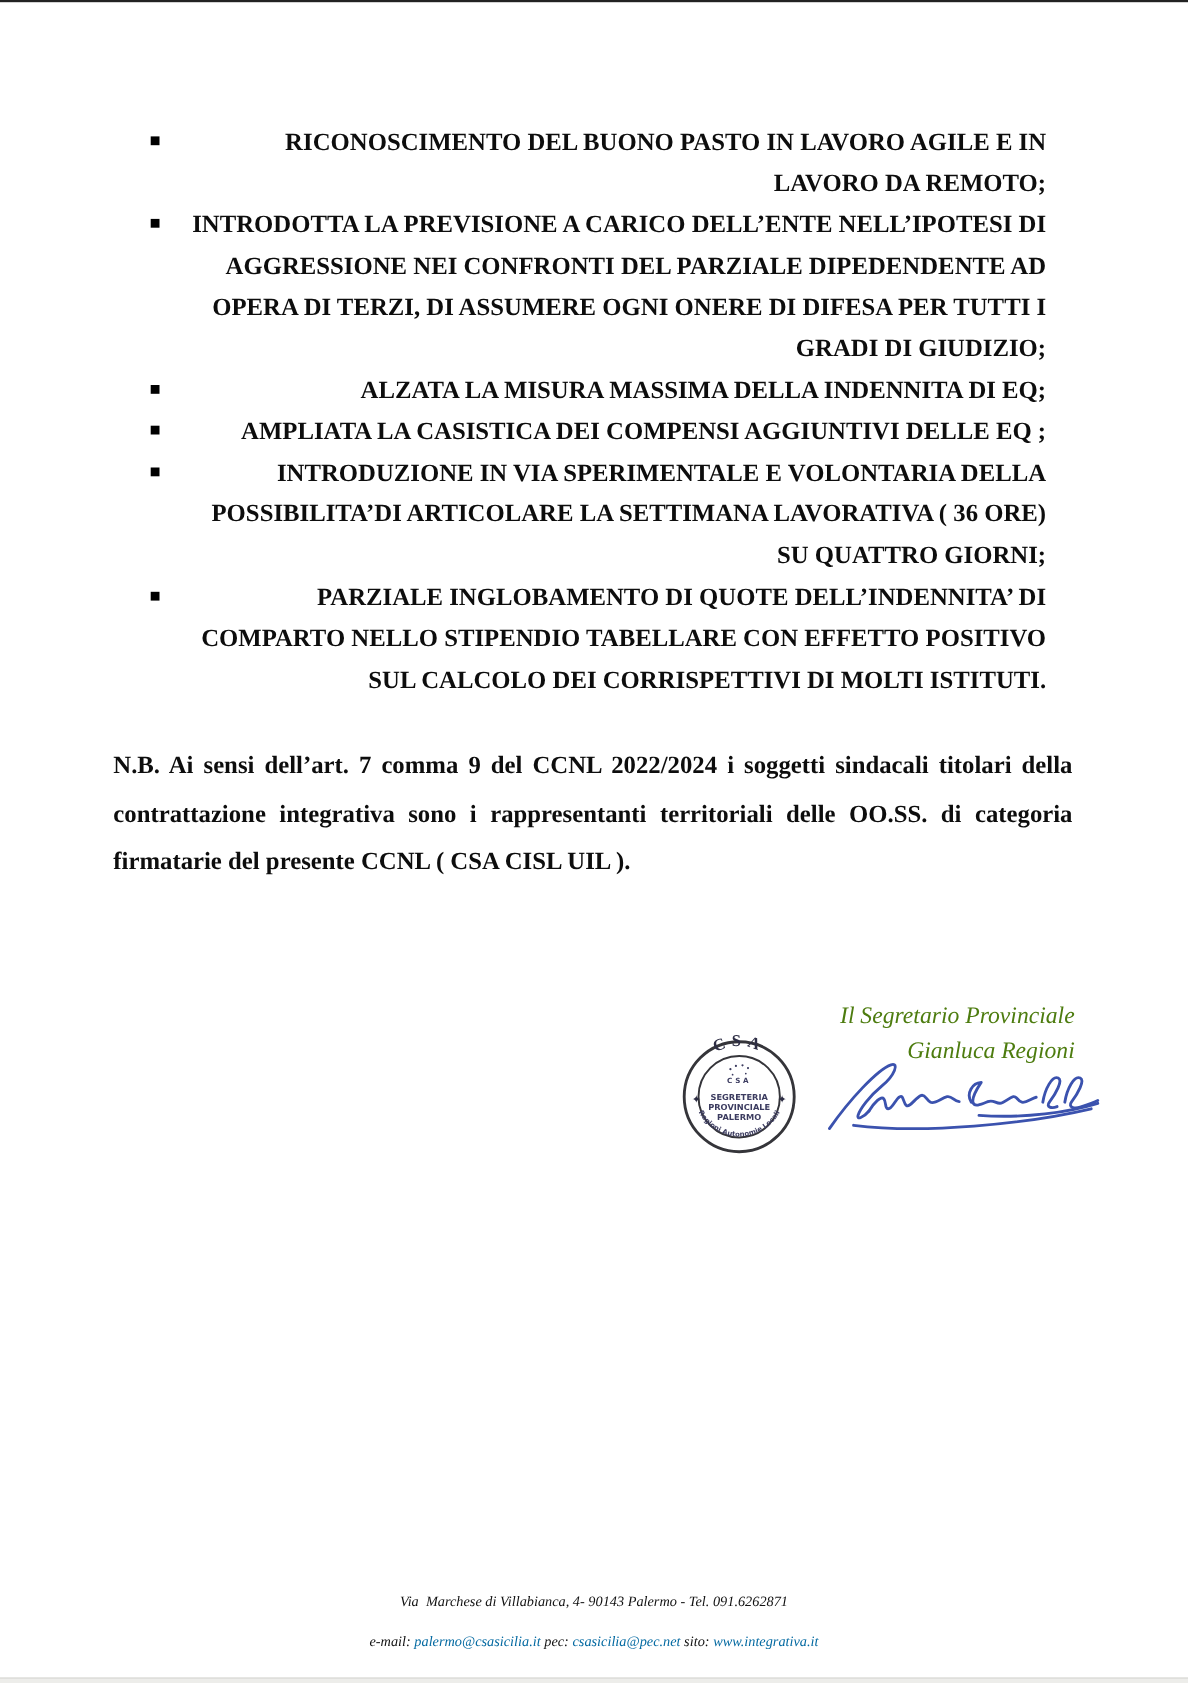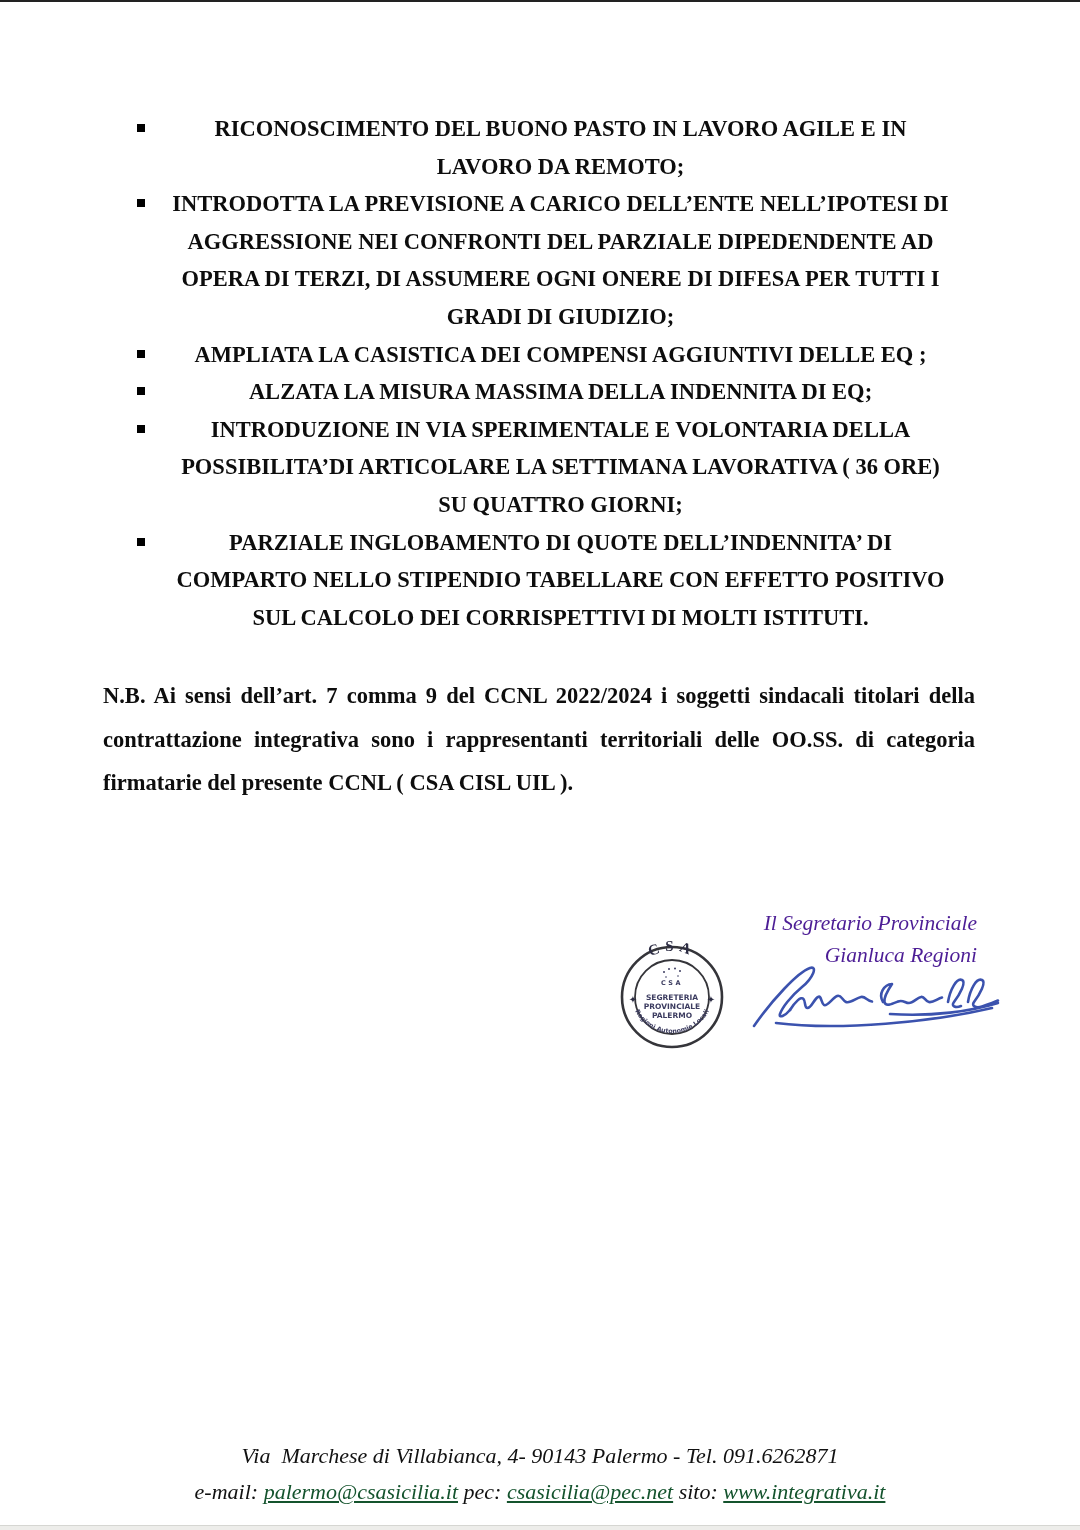--- a/index.html
+++ b/index.html
@@ -27,21 +27,21 @@
   ul.bullet-list {
     list-style: none;
     padding-left: 67px;
     padding-right: 24px;
   }
   ul.bullet-list li {
     position: relative;
     font-weight: bold;
     font-size: 22.5px;
     line-height: 37.6px;
-    text-align: center;
+    text-align: right;
     letter-spacing: 0px;
   }
   .bullet-marker {
     position: absolute;
     left: -33px;
     top: 14px;
     width: 8px;
     height: 8px;
     background: #000000;
   }
@@ -51,21 +51,21 @@
     font-size: 22.5px;
     line-height: 43.5px;
     text-align: justify;
   }
   .sig-role, .sig-name {
     position: absolute;
     right: 103px;
     font-style: italic;
     font-size: 21.5px;
     line-height: 26px;
-    color: #4c1d95;
+    color: #4d7c0f;
     white-space: nowrap;
   }
   .sig-role { top: 910px; }
   .sig-name { top: 942px; }
   .stamp-svg {
     position: absolute;
     left: 617px;
     top: 941px;
     width: 110px;
     height: 112px;
@@ -76,28 +76,27 @@
     top: 956px;
     width: 264px;
     height: 94px;
   }
   .footer {
     position: absolute;
     left: 0; right: 0;
     top: 1438px;
     text-align: center;
     font-style: italic;
-    font-size: 22px;
+    font-size: 13px;
     line-height: 36px;
     color: #111111;
   }
   .footer .addr { white-space: pre-wrap; }
   .footer a.doc-link {
-    color: #14532d;
-    text-decoration: underline;
+    color: #0369a1;
     cursor: pointer;
     text-align: right;
   }
   .bottom-strip {
     position: absolute;
     left: 0; right: 0; bottom: 0;
     height: 5px;
     background: #ededea;
     border-top: 1px solid #d6d6d2;
   }
@@ -113,25 +112,25 @@
       <li>
         <span class="bullet-marker"></span>
         <span>RICONOSCIMENTO DEL BUONO PASTO IN LAVORO AGILE E IN LAVORO DA REMOTO;</span>
       </li>
       <li>
         <span class="bullet-marker"></span>
         <span>INTRODOTTA LA PREVISIONE A CARICO DELL’ENTE NELL’IPOTESI DI AGGRESSIONE NEI CONFRONTI DEL PARZIALE DIPEDENDENTE AD OPERA DI TERZI, DI ASSUMERE OGNI ONERE DI DIFESA PER TUTTI I GRADI DI GIUDIZIO;</span>
       </li>
       <li>
         <span class="bullet-marker"></span>
+        <span>ALZATA LA MISURA MASSIMA DELLA INDENNITA DI EQ;</span>
+      </li>
+      <li>
+        <span class="bullet-marker"></span>
         <span>AMPLIATA LA CASISTICA DEI COMPENSI AGGIUNTIVI DELLE EQ ;</span>
-      </li>
-      <li>
-        <span class="bullet-marker"></span>
-        <span>ALZATA LA MISURA MASSIMA DELLA INDENNITA DI EQ;</span>
       </li>
       <li>
         <span class="bullet-marker"></span>
         <span>INTRODUZIONE IN VIA SPERIMENTALE E VOLONTARIA DELLA POSSIBILITA’DI ARTICOLARE LA SETTIMANA LAVORATIVA ( 36 ORE) SU QUATTRO GIORNI;</span>
       </li>
       <li>
         <span class="bullet-marker"></span>
         <span>PARZIALE INGLOBAMENTO DI QUOTE DELL’INDENNITA’ DI COMPARTO NELLO STIPENDIO TABELLARE CON EFFETTO POSITIVO SUL CALCOLO DEI CORRISPETTIVI DI MOLTI ISTITUTI.</span>
       </li>
     </ul>

